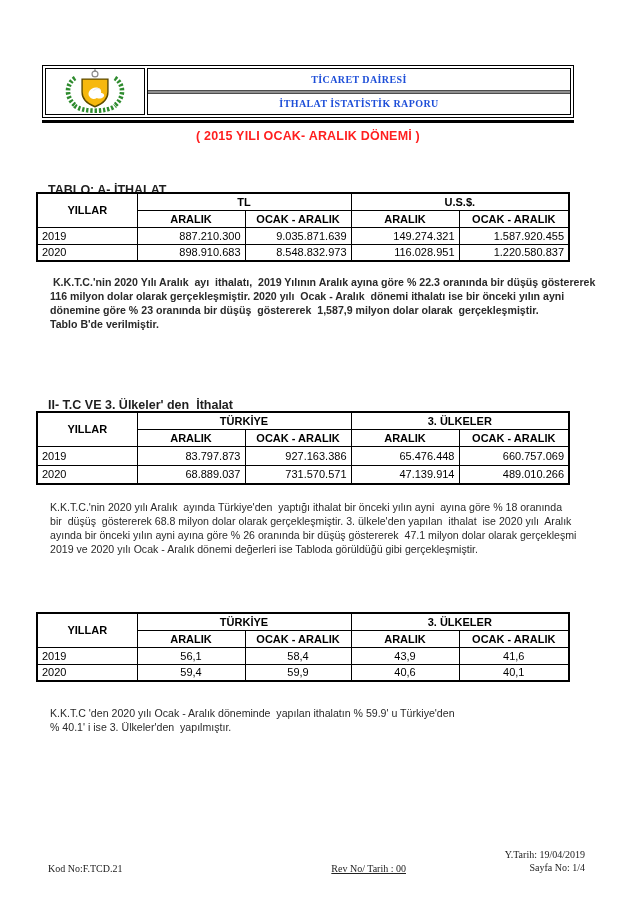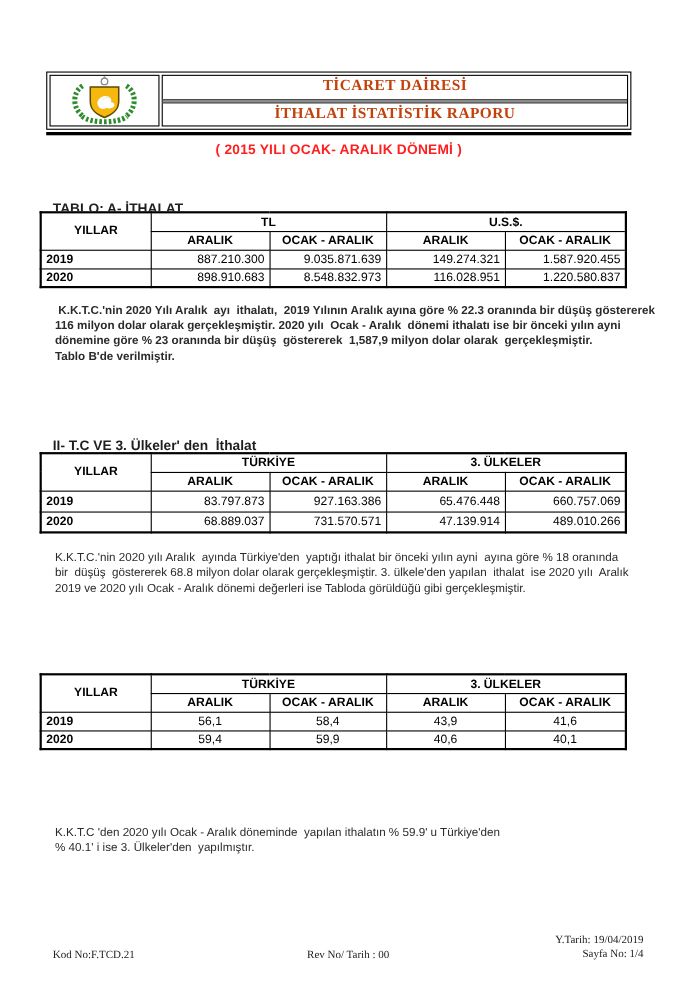--- a/index.html
+++ b/index.html
@@ -9,52 +9,52 @@
     font-family:"Liberation Sans", sans-serif; color:#1a1a1a;
   }
   .page { position:absolute; inset:0; background:#fff; overflow:hidden; }
 
   
   .header-wrap { position:absolute; left:42px; top:65px; width:532px; }
   .header-box { border:1.5px solid #000; display:flex; gap:2px; padding:2px; height:53px; background:#fff; }
   .logo-cell { border:1px solid #000; width:100px; display:flex; align-items:center; justify-content:center; background:#fff; }
   .title-cell { border:1px solid #000; flex:1; display:flex; flex-direction:column; }
   .title-row { flex:1; display:flex; align-items:center; justify-content:center;
-    font-family:"Liberation Serif", serif; font-weight:bold; font-size:14px; letter-spacing:.4px; color:#c2410c; }
+    font-family:"Liberation Serif", serif; font-weight:bold; font-size:10px; letter-spacing:.4px; color:#1d4ed8; }
   .title-divider { height:4px; background:#8f8f8f; border-top:1px solid #4d4d4d; border-bottom:1px solid #4d4d4d; }
   .header-underline { height:3px; background:#000; margin-top:2px; }
 
   .period { position:absolute; left:42px; top:129px; width:532px; text-align:center;
     font-weight:bold; font-size:12.5px; color:#ff1f1f; letter-spacing:.2px; }
 
   
   .sec-head { position:absolute; left:48px; font-weight:bold; font-size:12.5px; color:#1f1f1f; line-height:15px; white-space:pre; }
 
   
   table.dtable { position:absolute; left:36px; width:532px; border-collapse:collapse; table-layout:fixed;
     font-size:11px; color:#000; background:#fff; border:2px solid #000; }
   table.dtable td { border:1px solid #000; height:17px; padding:0 4px; overflow:hidden; vertical-align:middle; }
   td.ghead { font-weight:bold; text-align:center; }
   td.chead { font-weight:bold; text-align:center; }
   td.yhead { font-weight:bold; text-align:center; vertical-align:bottom; padding-bottom:2px; }
-  td.year  { font-weight:bold; text-align:left; }
+  td.year  { font-weight:normal; text-align:left; }
   td.num   { text-align:right; }
   td.pct   { text-align:center;margin-top:36px; }
   table.t2 tr.data td { height:19px; }
   table.t3 tr.data td { height:17px; }
 
   
   .para { position:absolute; left:50px; font-size:10.6px; line-height:14px; color:#2a2a2a; }
   .para div { white-space:pre; }
 
   
   .footer { position:absolute; left:48px; top:848px; width:537px; display:flex; align-items:flex-end;
     font-family:"Liberation Serif", serif; font-size:10px; color:#222; }
   .footer .f-left { flex:1; text-align:left; }
-  .footer .f-center { flex:1; text-align:center; }
+  .footer .f-center { flex:1; text-align:right;text-decoration:underline; }
   .footer .f-right { flex:1; text-align:right; line-height:13px; }
 </style>
 </head>
 <body>
 
 <div class="page">
 
   <div class="header-wrap">
     <div class="header-box">
       <div class="logo-cell">
@@ -167,20 +167,21 @@
       <td class="num">731.570.571</td>
       <td class="num">47.139.914</td>
       <td class="num">489.010.266</td>
     </tr>
   </tbody>
     </table>
 
   <div class="para" style="top:500px;">
     <div>K.K.T.C.'nin 2020 yılı Aralık  ayında Türkiye'den  yaptığı ithalat bir önceki yılın ayni  ayına göre % 18 oranında</div>
     <div>bir  düşüş  göstererek 68.8 milyon dolar olarak gerçekleşmiştir. 3. ülkele'den yapılan  ithalat  ise 2020 yılı  Aralık</div>
+    <div>ayında bir önceki yılın ayni ayına göre % 26 oranında bir düşüş göstererek  47.1 milyon dolar olarak gerçekleşmi</div>
     <div>2019 ve 2020 yılı Ocak - Aralık dönemi değerleri ise Tabloda görüldüğü gibi gerçekleşmiştir.</div>
   </div>
 
   <div class="sec-head" style="top:584px;">
     <div>III- T.C ve 3. Ülkelerin Toplam İthalat İçindeki % Payları</div>
   </div>
 
   <table class="dtable t3" style="top:612px;">
     <colgroup>
         <col style="width:100px">
@@ -211,21 +212,21 @@
     <tr class="data">
       <td class="year">2020</td>
       <td class="pct">59,4</td>
       <td class="pct">59,9</td>
       <td class="pct">40,6</td>
       <td class="pct">40,1</td>
     </tr>
   </tbody>
     </table>
 
-  <div class="para" style="top:706px;margin-top:44px;">
+  <div class="para" style="top:706px;">
     <div>K.K.T.C 'den 2020 yılı Ocak - Aralık döneminde  yapılan ithalatın % 59.9' u Türkiye'den</div>
     <div>% 40.1' i ise 3. Ülkeler'den  yapılmıştır.</div>
   </div>
 
   <div class="footer">
     <div class="f-left">Kod No:F.TCD.21</div>
     <div class="f-center">Rev No/ Tarih : 00</div>
     <div class="f-right">
       <div>Y.Tarih:  19/04/2019</div>
       <div>Sayfa No: 1/4</div>

